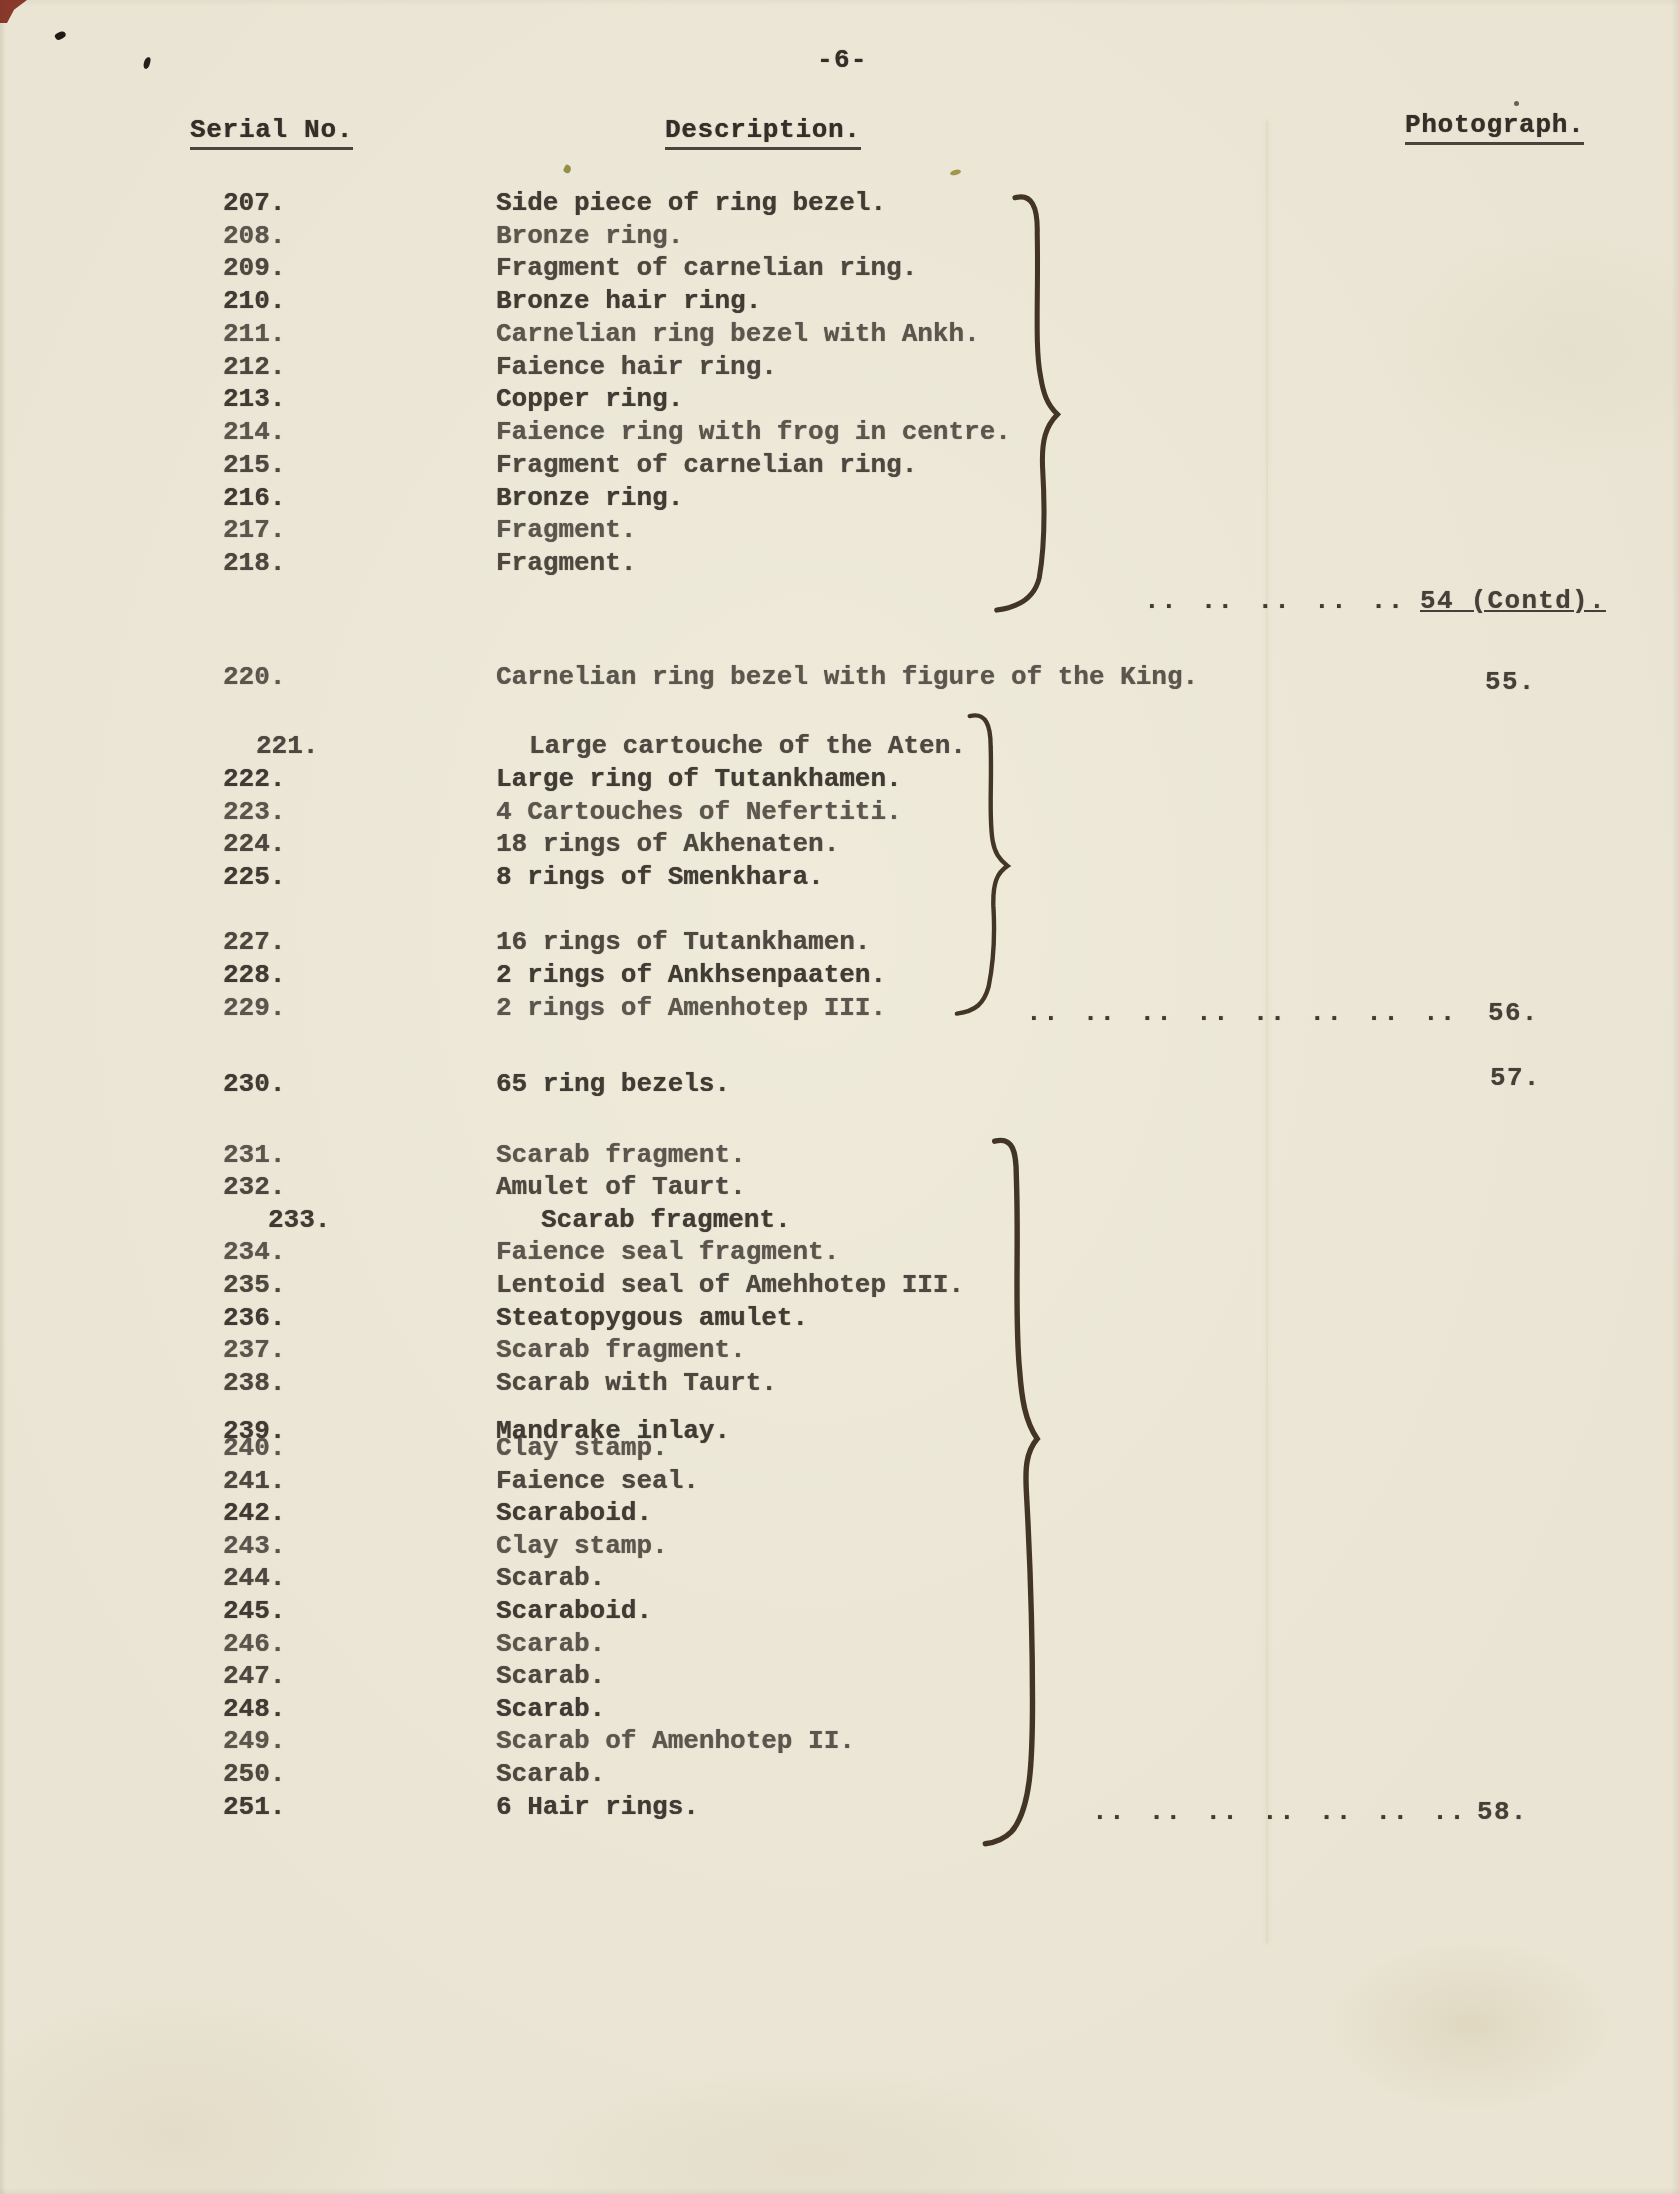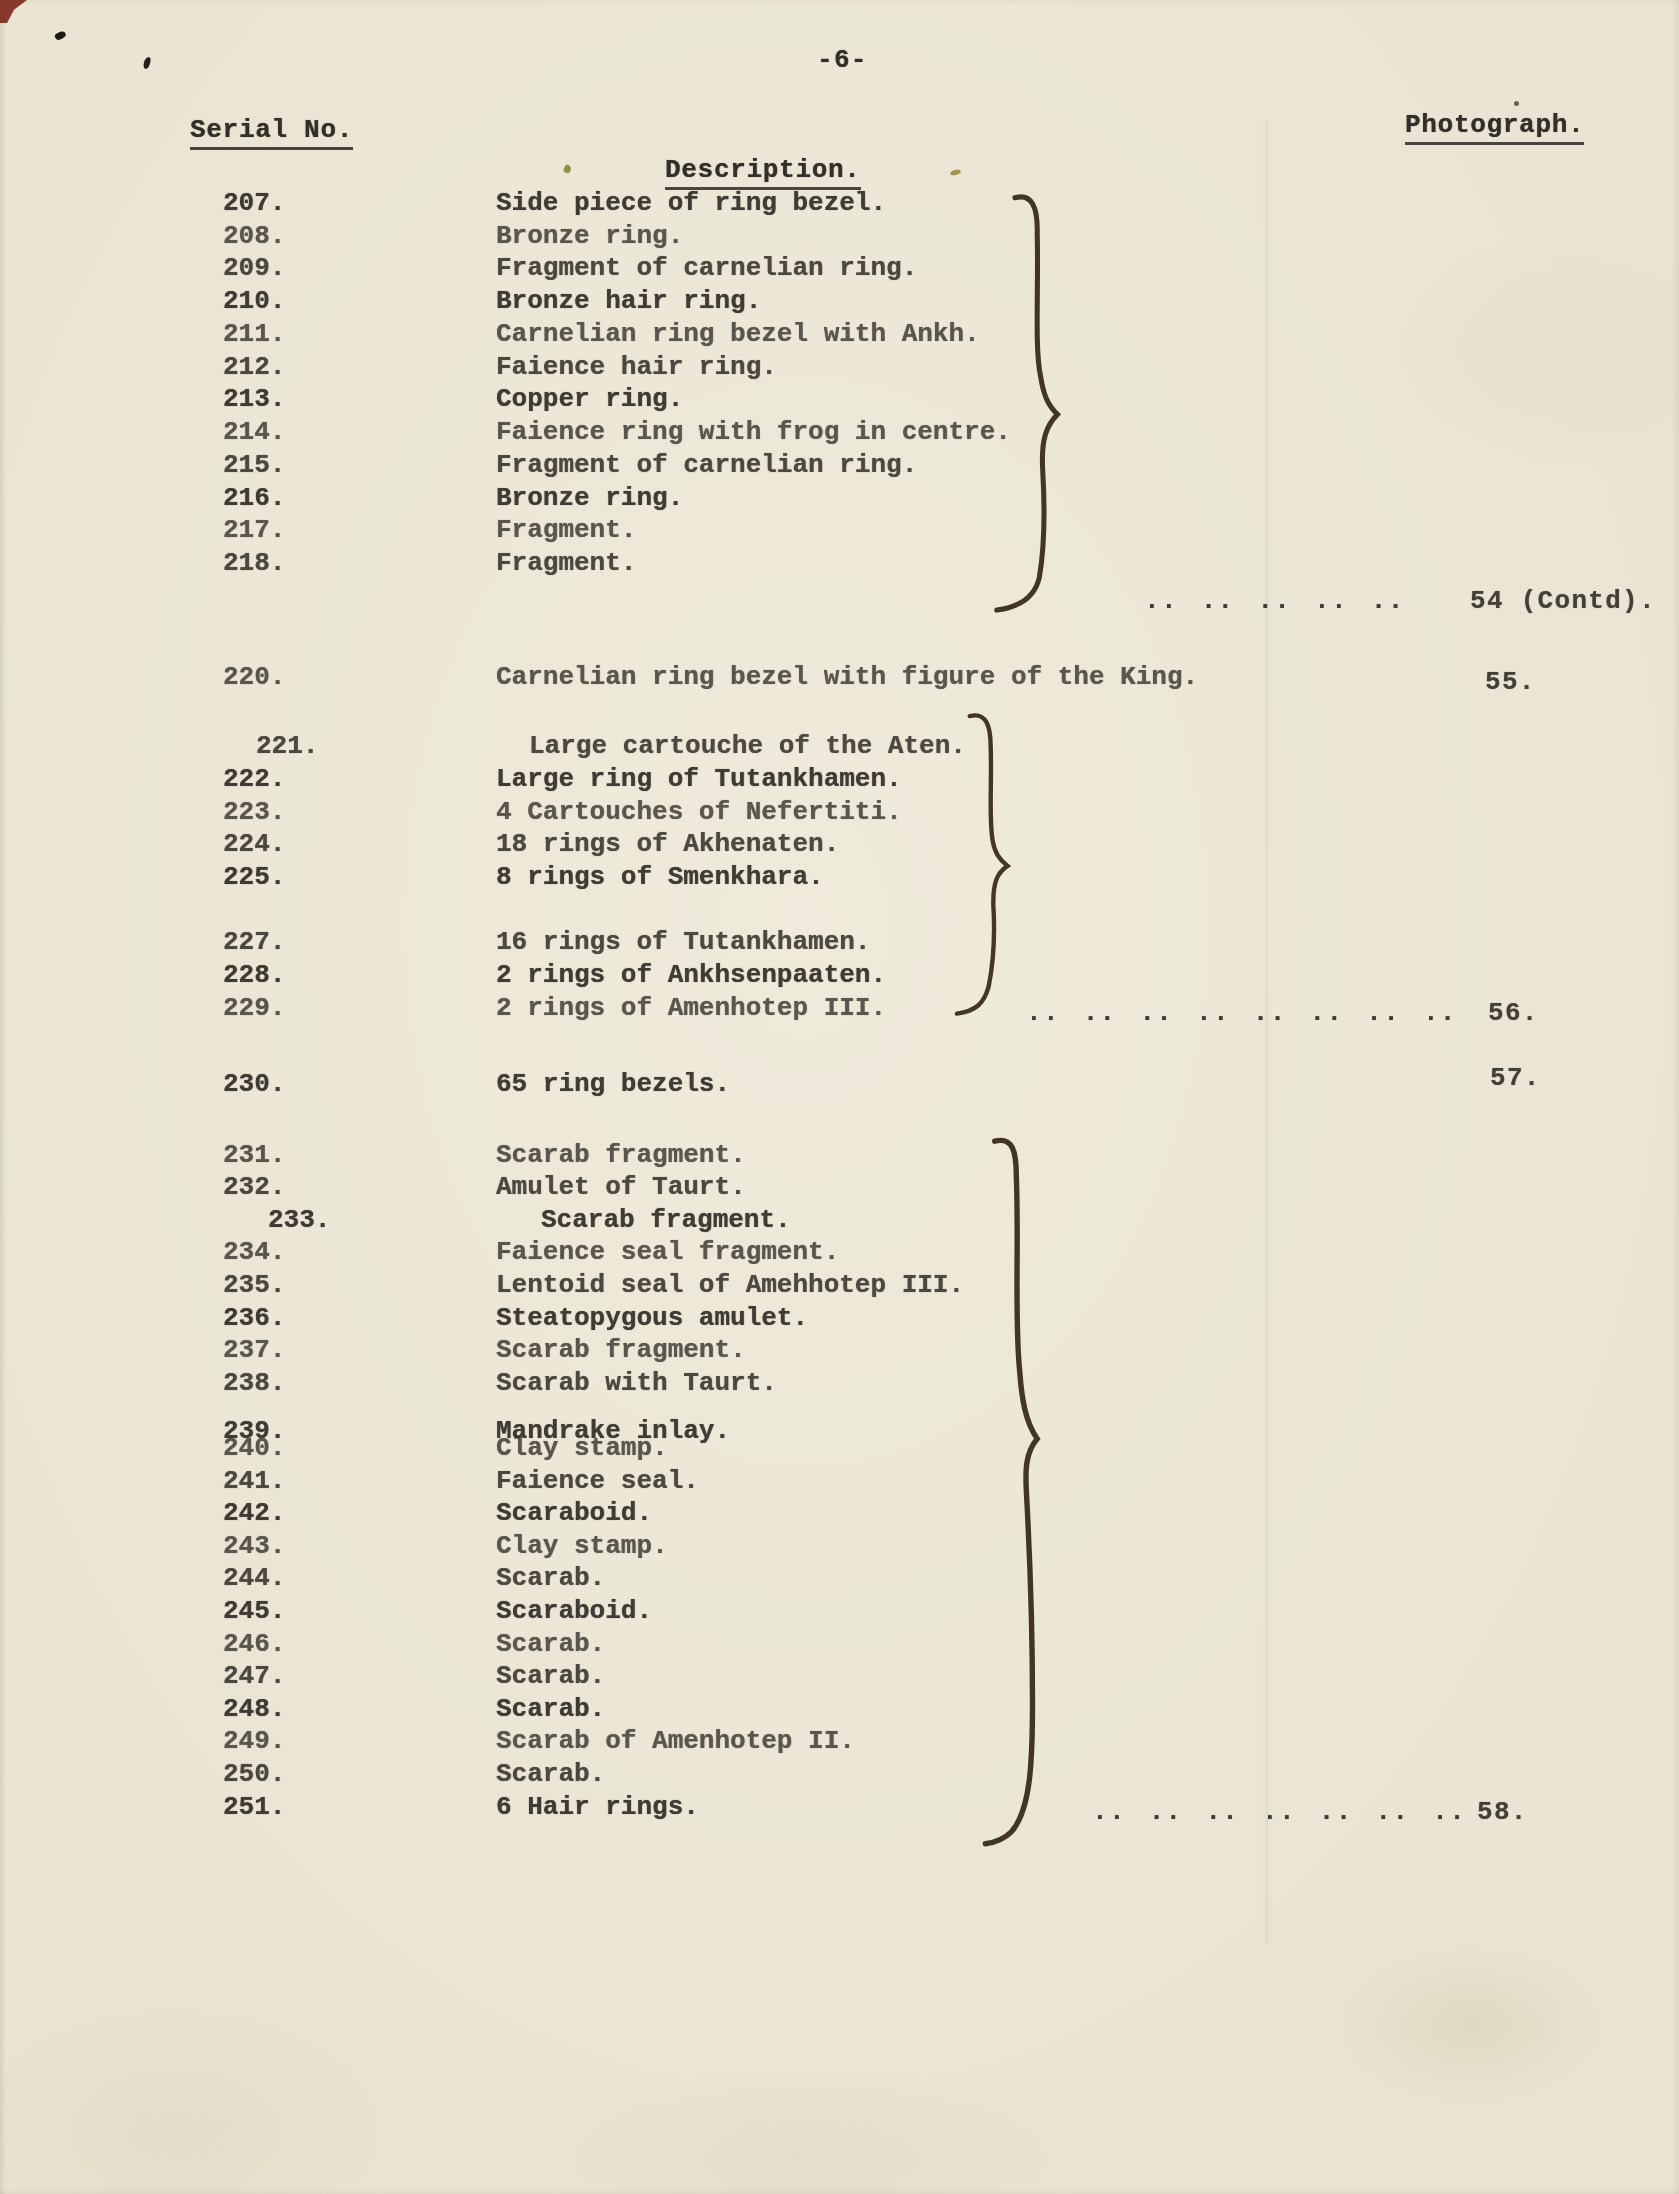--- a/index.html
+++ b/index.html
@@ -77,21 +77,21 @@
   <div class="speck" style="left:55px;top:32px;width:10.8px;height:7.4px;background:#1e1a14;transform:rotate(-28deg);border-radius:40% 60% 50% 50%;"></div>
   <div class="speck" style="left:144px;top:57px;width:6px;height:11.5px;background:#241f18;transform:rotate(14deg);border-radius:60% 40% 50% 50%;"></div>
   <div class="speck" style="left:1514px;top:101px;width:5.4px;height:5.4px;background:rgba(50,40,30,.7);"></div>
   <div class="speck" style="left:564px;top:165px;width:6.7px;height:8px;background:#7d7a22;transform:rotate(30deg);opacity:.8;border-radius:30% 70% 50% 50%;"></div>
   <div class="speck" style="left:950px;top:170px;width:10.8px;height:4.7px;background:#8a7a20;transform:rotate(-15deg);opacity:.75;"></div>
   <div class="crease"></div>
 
   <span class="ink abs" style="left:817px;top:46px;letter-spacing:1.3px;">-6-</span>
 
   <span class="ink abs colhead" style="left:190px;top:116px;">Serial No.</span>
-  <span class="ink abs colhead" style="left:665px;top:116px;margin-top:40px;">Description.</span>
+  <span class="ink abs colhead" style="left:665px;top:116px;">Description.</span>
   <span class="ink abs colhead" style="left:1405px;top:111px;">Photograph.</span>
 
   <div class="abs" style="left:0;top:0;width:100%;height:100%;">
       <div class="row f0" style="top: 189px;">
       <span class="ink serial">207.</span>
       <span class="ink desc">Side piece of ring bezel.</span>
     </div>
       <div class="row f1" style="top: 222px;">
       <span class="ink serial">208.</span>
       <span class="ink desc">Bronze ring.</span>
@@ -130,21 +130,21 @@
     </div>
       <div class="row f1" style="top: 516px;">
       <span class="ink serial">217.</span>
       <span class="ink desc">Fragment.</span>
     </div>
       <div class="row f2" style="top: 549px;">
       <span class="ink serial">218.</span>
       <span class="ink desc">Fragment.</span>
     </div>
       <span class="dots" style="left: 1144px; top: 587px;">.. .. .. .. ..</span>
-      <span class="photo" style="left: 1470px; top: 587px;">54 (Contd).</span>
+      <span class="photo" style="left: 1420px; top: 587px; text-decoration: underline;">54 (Contd).</span>
       <div class="row f1" style="top: 663px;">
       <span class="ink serial">220.</span>
       <span class="ink desc">Carnelian ring bezel with figure of the King.</span>
     </div>
       <span class="photo" style="left: 1485px; top: 668px;">55.</span>
       <div class="row f2" style="top: 732px; margin-left: 33px;">
       <span class="ink serial">221.</span>
       <span class="ink desc">Large cartouche of the Aten.</span>
     </div>
       <div class="row f0" style="top: 765px;">

